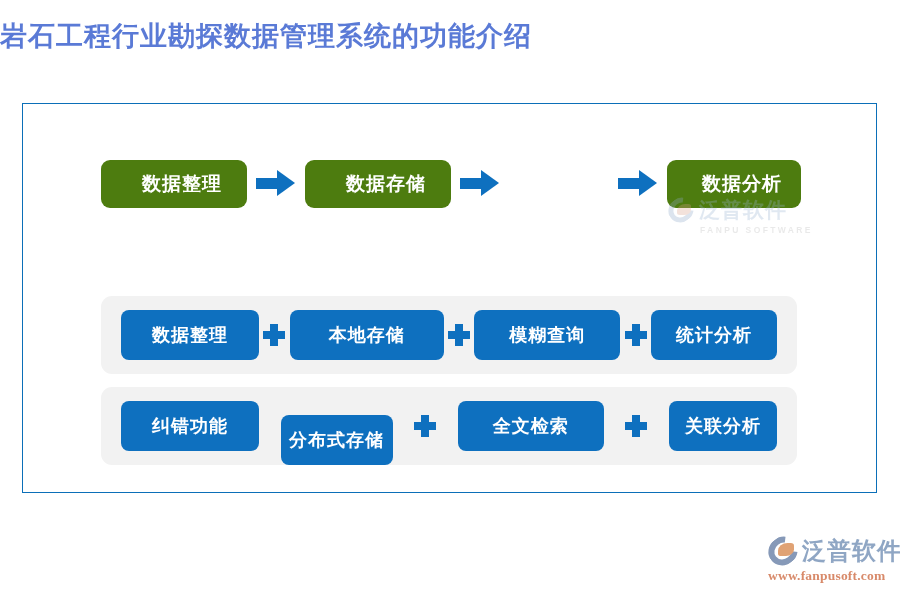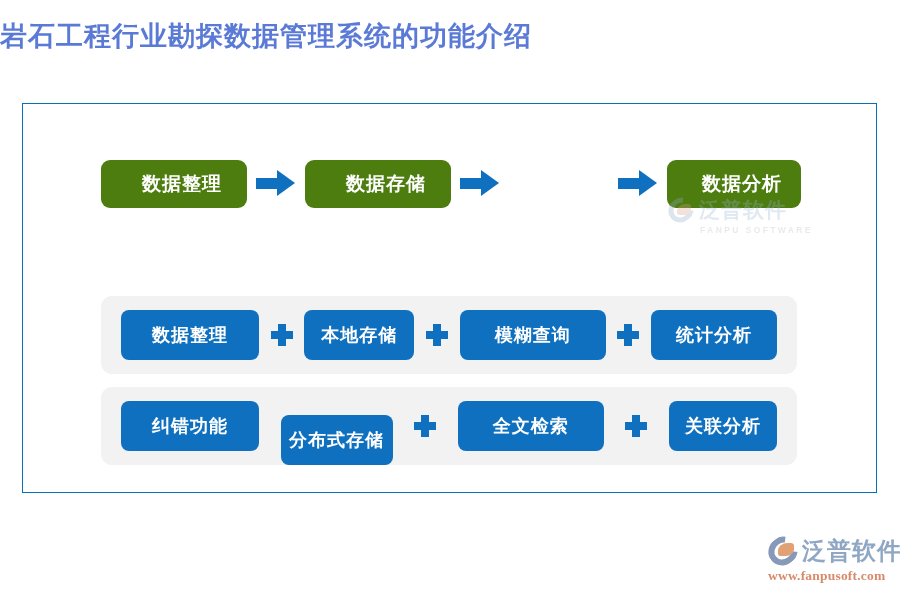--- a/index.html
+++ b/index.html
@@ -308,21 +308,21 @@
   </div>
   <div class="wm-en">FANPU SOFTWARE</div>
 </div>
 
 <div class="panel" style="top:296px;">
   <div class="panel-inner">
     <div class="pill" style="width:138px;">数据整理</div>
     <div class="spacer"></div>
     <div class="plus"></div>
     <div class="spacer"></div>
-    <div class="pill" style="width:110px;">本地存储</div>
+    <div class="pill" style="width:154px;">本地存储</div>
     <div class="spacer"></div>
     <div class="plus"></div>
     <div class="spacer"></div>
     <div class="pill" style="width:146px;">模糊查询</div>
     <div class="spacer"></div>
     <div class="plus"></div>
     <div class="spacer"></div>
     <div class="pill" style="width:126px;">统计分析</div>
   </div>
 </div>

